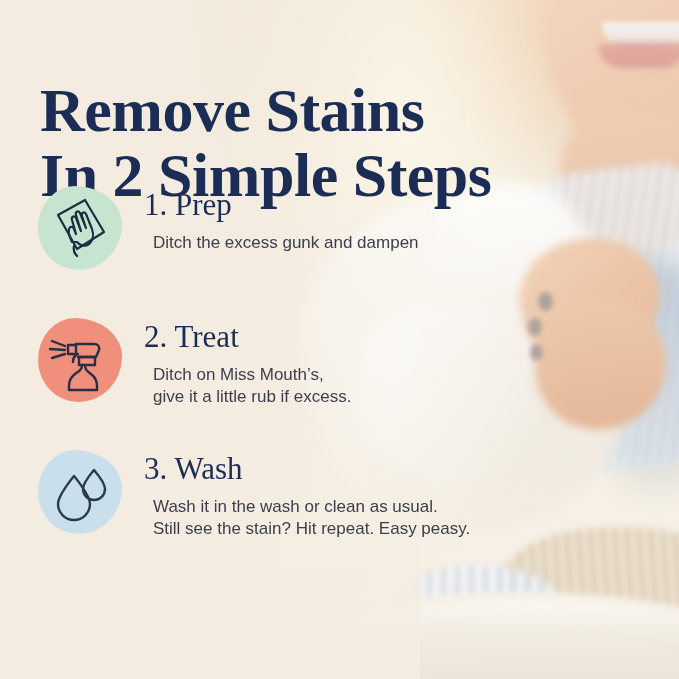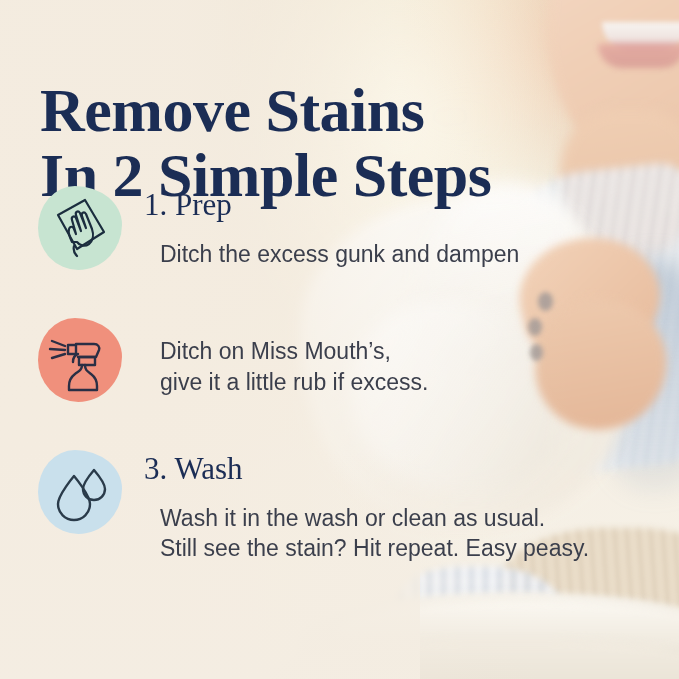--- a/index.html
+++ b/index.html
@@ -267,24 +267,24 @@
   .step-title {
     font-family: "Liberation Serif", "DejaVu Serif", serif;
     font-weight: normal;
     font-size: 31px;
     line-height: 1.12;
     color: #1b2d55;
     margin: 0 0 4px 0;
   }
   .step-body {
     font-family: "Liberation Sans", sans-serif;
-    font-size: 23px;
+    font-size: 17px;
     line-height: 1.33;
     color: #3b3f4c;
-    margin: 16px;
+    margin: 9px;
   }
   .step-body .l { display: block; white-space: nowrap; }
 </style>
 </head>
 <body>
 
 <div class="poster">
 
   <div class="photo">
     <div class="photo-base"></div>
@@ -346,20 +346,21 @@
             <path d="M38 26h18c4 0 6 3 5 6l-3 7H40" stroke="#2a2f45" stroke-width="2.4" stroke-linejoin="round" stroke-linecap="round"></path>
             <path d="M40 36c-3 1-5 4-5 8" stroke="#2a2f45" stroke-width="2.4" stroke-linecap="round"></path>
             <path d="M41 39h16v8H41z" stroke="#2a2f45" stroke-width="2.4" stroke-linejoin="round"></path>
             <path d="M44 47c0 5-3 6-7 9-4 3-6 7-6 12v4h28v-4c0-5-2-9-6-12-4-3-6-4-6-9" stroke="#2a2f45" stroke-width="2.4" stroke-linejoin="round" stroke-linecap="round"></path>
             <path d="M27 28 L14 23" stroke="#2a2f45" stroke-width="2.4" stroke-linecap="round"></path>
             <path d="M27 32 L12 31" stroke="#2a2f45" stroke-width="2.4" stroke-linecap="round"></path>
             <path d="M27 36 L14 40" stroke="#2a2f45" stroke-width="2.4" stroke-linecap="round"></path>
           </svg>
         </div>
         <div class="step-text">
+          <h2 class="step-title">2. Treat</h2>
           <p class="step-body">
             <span class="l">Ditch on Miss Mouth’s,</span>
             <span class="l">give it a little rub if excess.</span>
           </p>
         </div>
       </div>
 
       <div class="step">
         <div class="step-icon">
           <div class="blob" style="background:#c9e0ec"></div>

